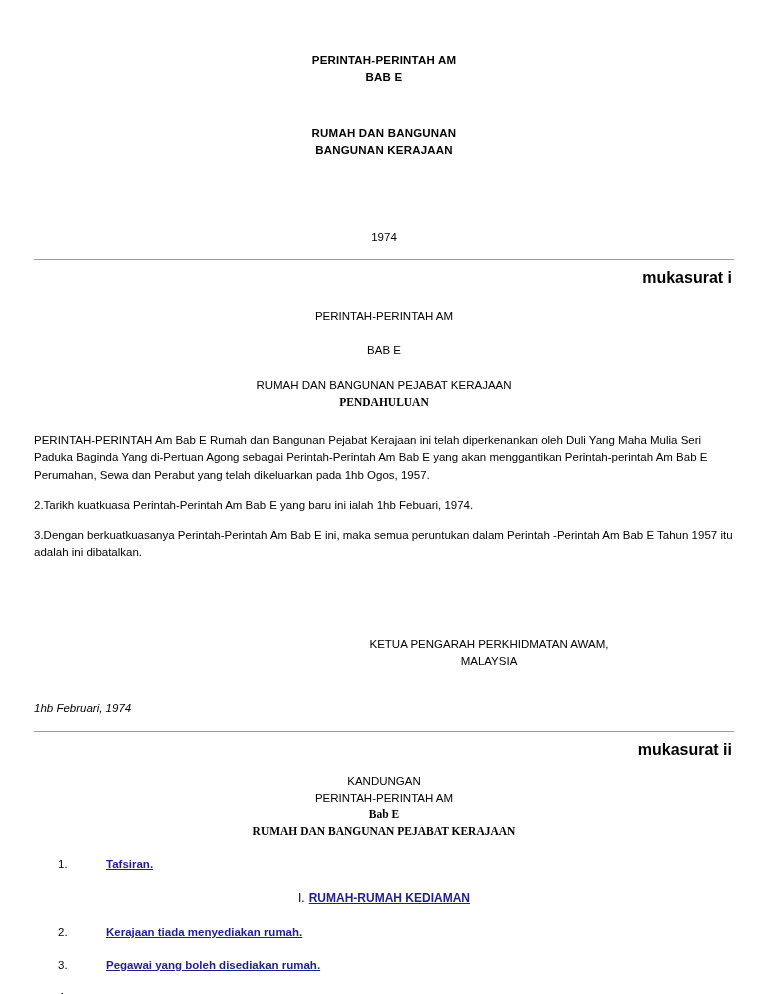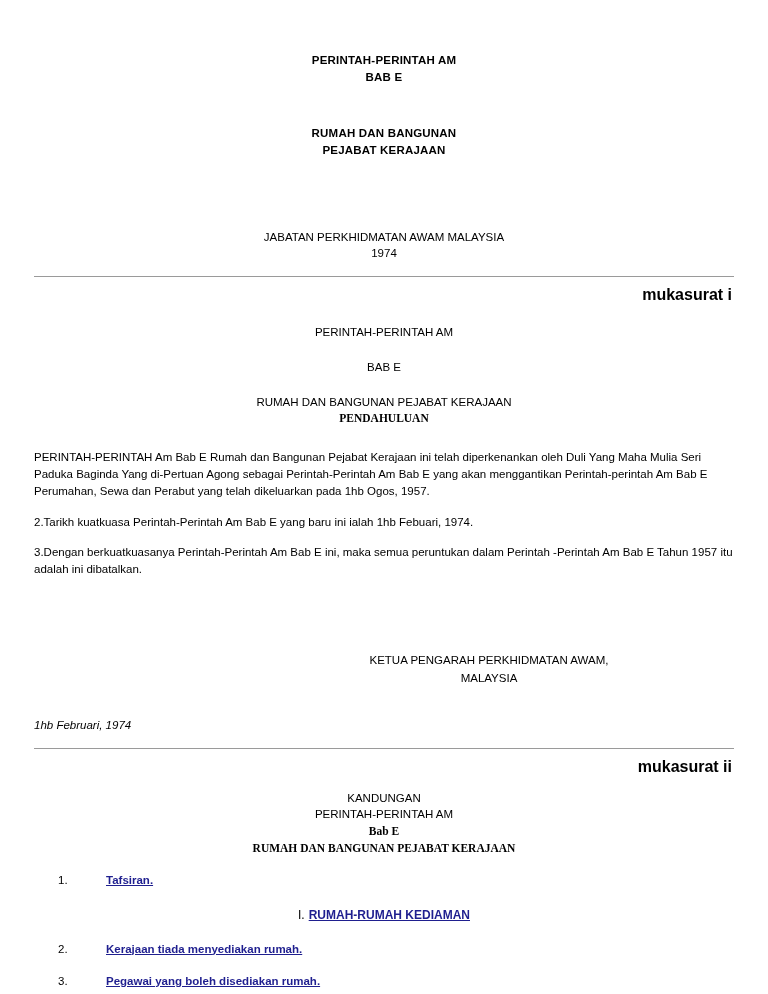--- a/index.html
+++ b/index.html
@@ -129,27 +129,26 @@
 
   <div class="title-block">
     <div class="title-line">PERINTAH-PERINTAH AM</div>
     <div class="title-line">BAB E</div>
   </div>
 
   <div class="gap-40"></div>
 
   <div class="title-block">
     <div class="title-line">RUMAH DAN BANGUNAN</div>
-    <div class="title-line">PEJABAT KERAJAAN</div>
+    <div class="title-line">BANGUNAN KERAJAAN</div>
   </div>
 
   <div class="gap-48"></div>
   <div class="gap-22"></div>
 
-  <div class="agency">JABATAN PERKHIDMATAN AWAM MALAYSIA</div>
   <div class="agency">1974</div>
 
   <hr class="rule">
 
   <div class="page-marker">mukasurat i</div>
 
   <div class="gap-18"></div>
 
   <div class="sec-head">PERINTAH-PERINTAH AM</div>
   <div class="gap-18"></div>

